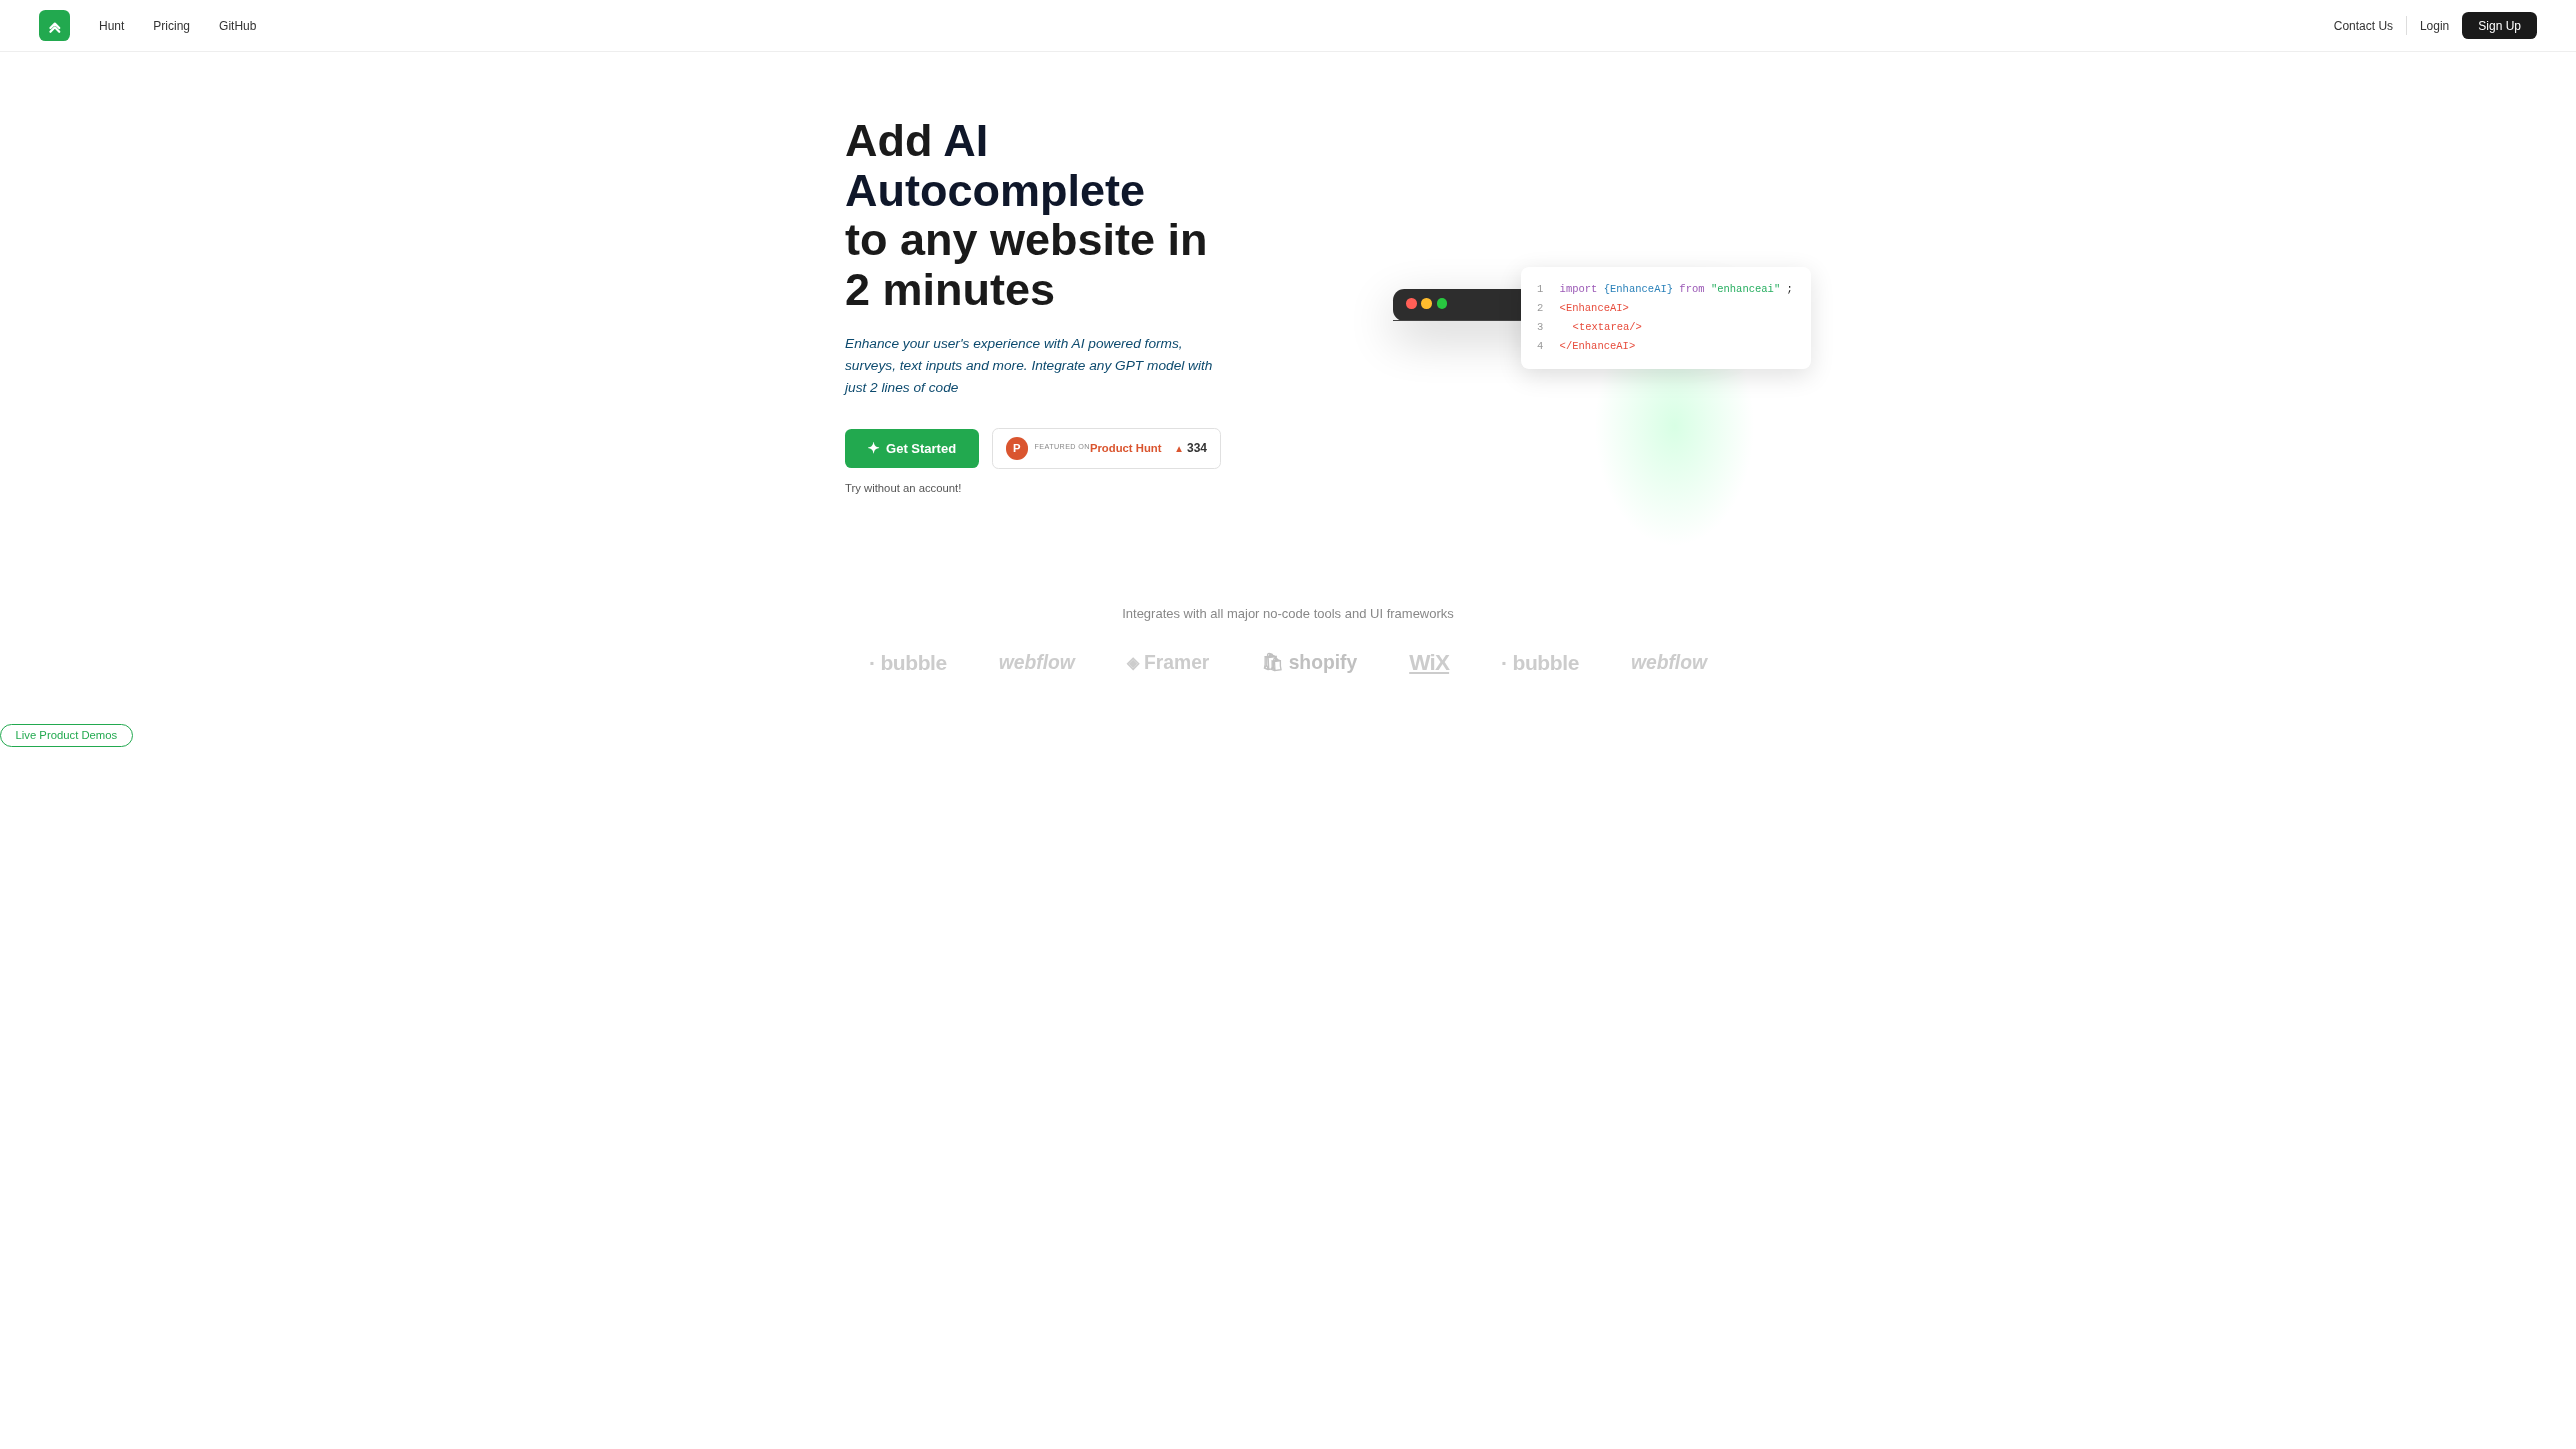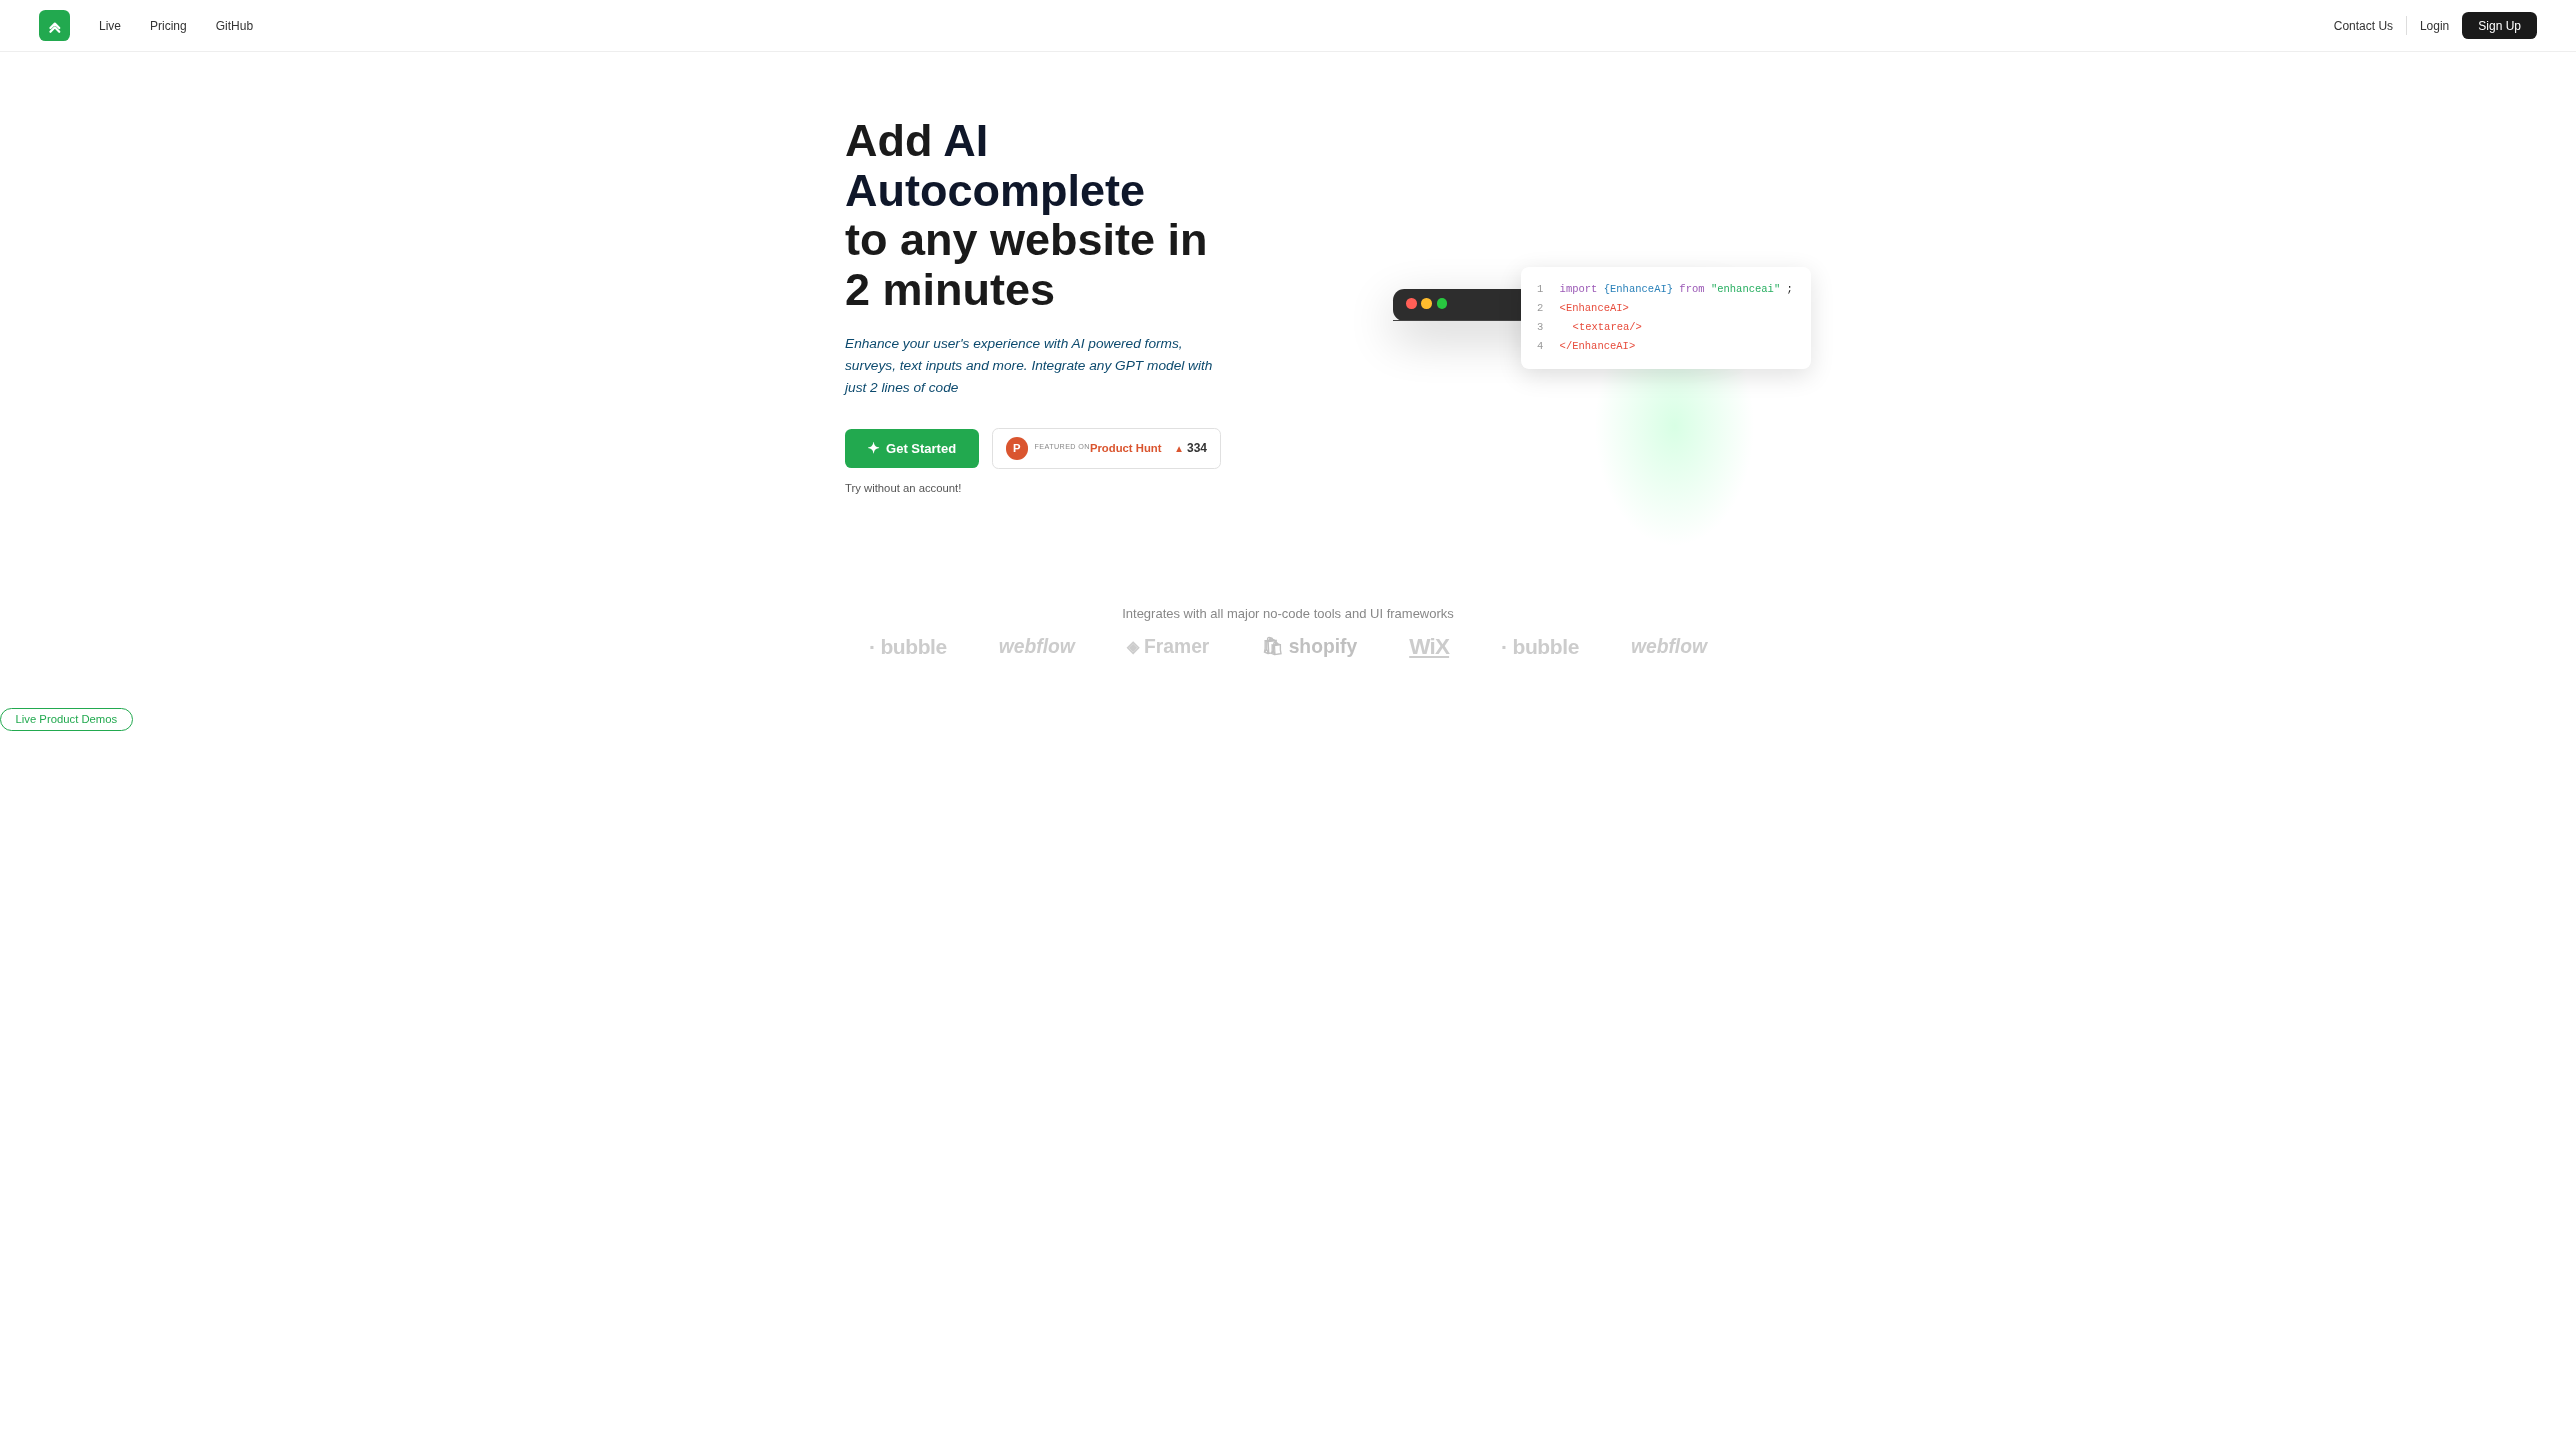--- a/index.html
+++ b/index.html
@@ -102,21 +102,21 @@
     .code-line { display: flex; gap: 11.3px; line-height: 1.8; }
     .line-num { color: #999; min-width: 11.3px; }
     .kw-import { color: #9B59B6; }
     .kw-from { color: #9B59B6; }
     .kw-str { color: #27ae60; }
     .kw-tag { color: #e74c3c; }
     .kw-comp { color: #2980b9; }
 
     
     .integrations { padding: 48px 0 32px; text-align: center; overflow: hidden; }
-    .integrations-title { font-size: 13px; color: #888; margin-bottom: 13px; }
+    .integrations-title { font-size: 13px; color: #888; margin-bottom: 29px; }
     .logos-row {
       display: flex; align-items: center; gap: 52px; justify-content: center;
       flex-wrap: nowrap; overflow: hidden;
     }
     .logo-item { font-size: 19.3px; color: #ccc; font-weight: 700; white-space: nowrap; display: flex; align-items: center; gap: 4.8px; }
     .logo-item.bubble { font-size: 21px; letter-spacing: -0.4px; }
     .logo-item.webflow { font-style: italic; }
     .logo-item.shopify { color: #c0c0c0; }
     .logo-item.wix { font-size: 22.5px; letter-spacing: -0.8px; text-decoration: underline; }
 
@@ -131,21 +131,21 @@
 <body>
 
 <nav>
   <div class="nav-left">
     <div class="logo">
       <svg viewBox="0 0 24 24" fill="none" stroke="white" stroke-width="3" stroke-linecap="round" stroke-linejoin="round">
         <polyline points="6 15 12 9 18 15"></polyline>
         <polyline points="6 20 12 14 18 20"></polyline>
       </svg>
     </div>
-    <a class="nav-link">Live</a>
+    <a class="nav-link">Hunt</a>
     <a class="nav-link">Pricing</a>
     <a class="nav-link">GitHub</a>
   </div>
   <div class="nav-right">
     <span class="nav-link">Contact Us</span>
     <div class="nav-divider"></div>
     <span class="btn-login">Login</span>
     <button class="btn-signup">Sign Up</button>
   </div>
 </nav>

